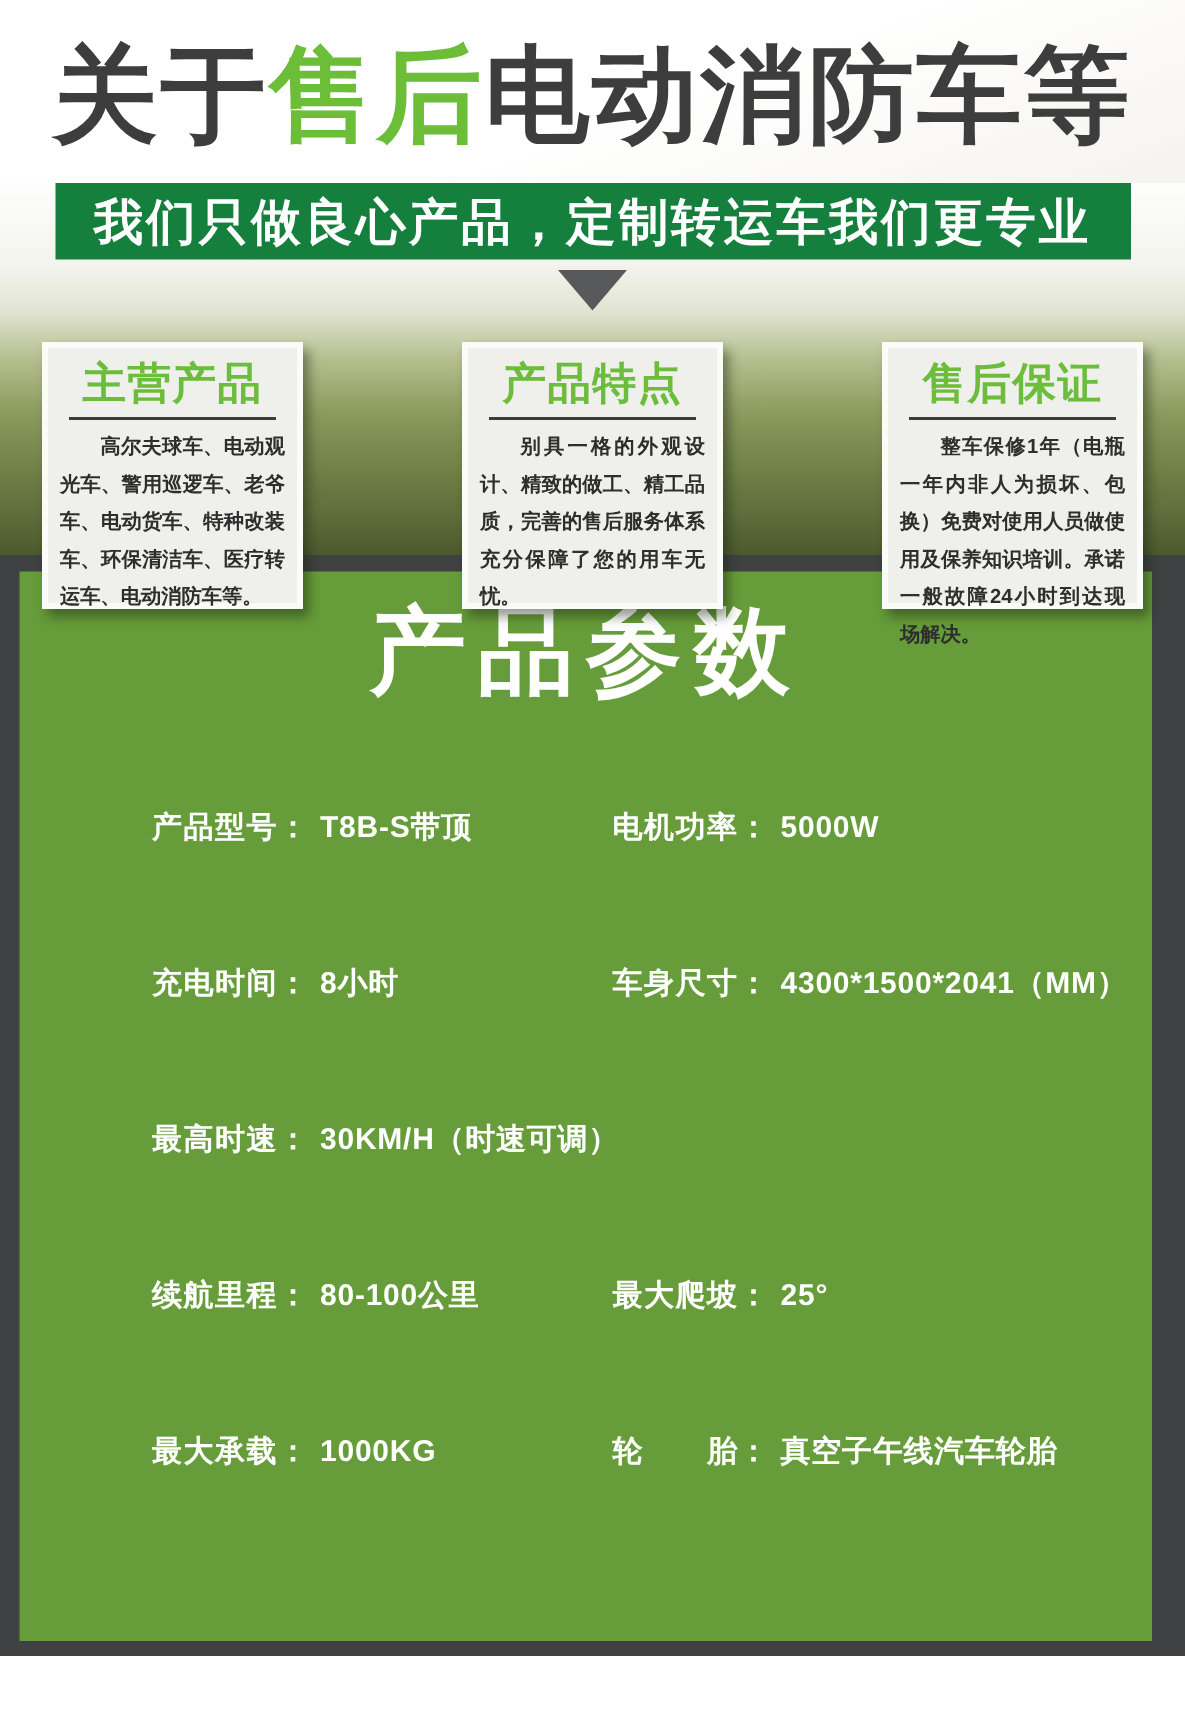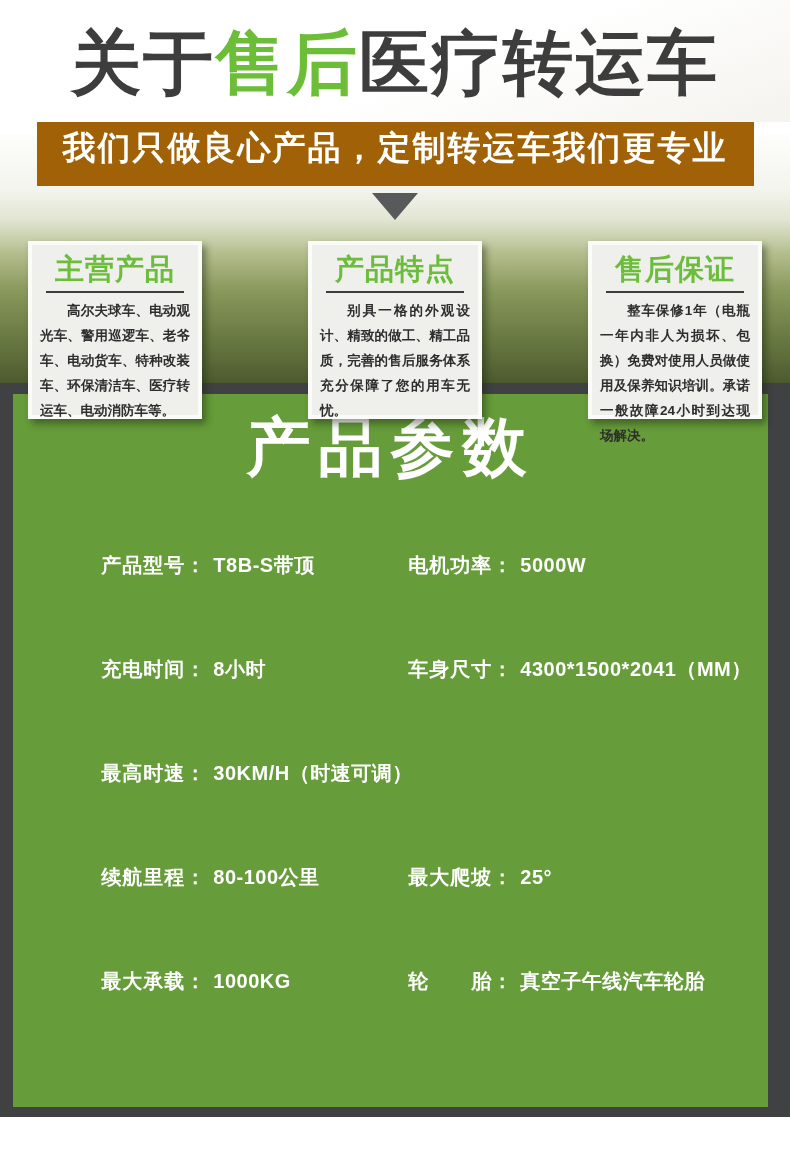--- a/index.html
+++ b/index.html
@@ -27,27 +27,27 @@
     color: #3d3d3d;
     letter-spacing: 2px;
     white-space: nowrap;
   }
   .hero-title .hl { color: #6cbe38; }
 
   
   .banner-wrap { text-align: center; position: relative; z-index: 3; }
   .banner {
     display: inline-block;
-    background: #a16207;
+    background: #15803d;
     color: #ffffff;
     font-size: 33px;
     font-weight: 700;
     letter-spacing: 2px;
     line-height: 51px;
-    height: 64px;
+    height: 51px;
     padding: 0 26px;
     white-space: nowrap;
   }
 
   
   .photo {
     height: 248px;
     margin-top: -51px;
     padding-top: 51px;
     background: linear-gradient(180deg,
@@ -139,21 +139,21 @@
   }
   .spec-label { letter-spacing: 1px; }
   .spec-value { margin-left: 7px; letter-spacing: 0.5px; text-align: right; }
 </style>
 </head>
 <body>
 
 <div class="page">
 
   <div class="hero">
-    <div class="hero-title"><span>关于</span><span class="hl">售后</span><span>医疗转运车</span></div>
+    <div class="hero-title"><span>关于</span><span class="hl">售后</span><span>电动消防车等</span></div>
   </div>
 
   <div class="banner-wrap">
     <div class="banner">我们只做良心产品，定制转运车我们更专业</div>
   </div>
 
   <div class="photo">
     <div class="triangle"></div>
     <div class="cards">
   <div class="card">

